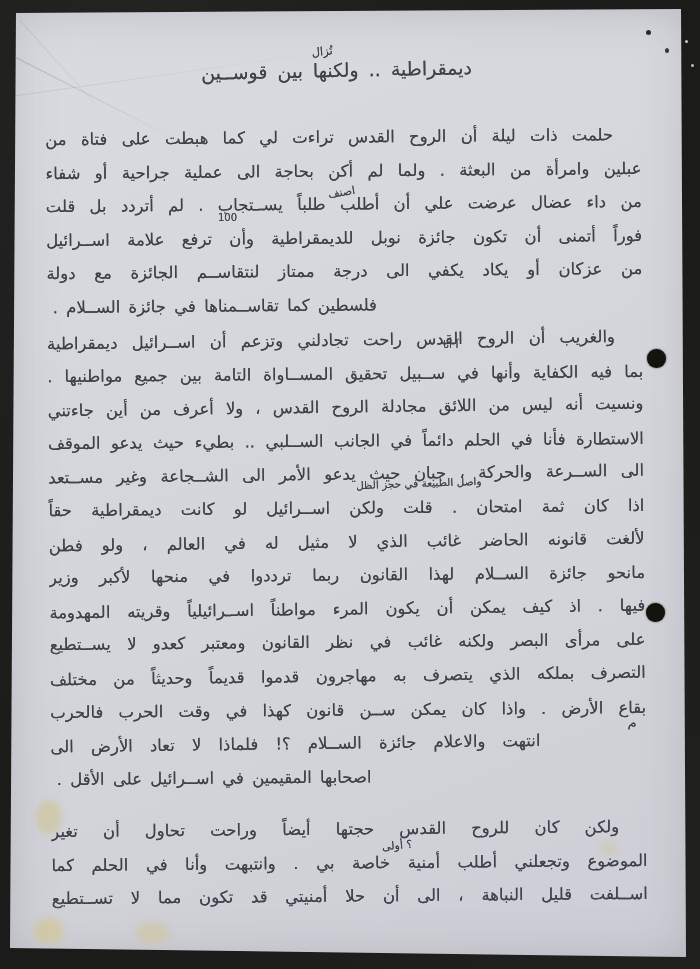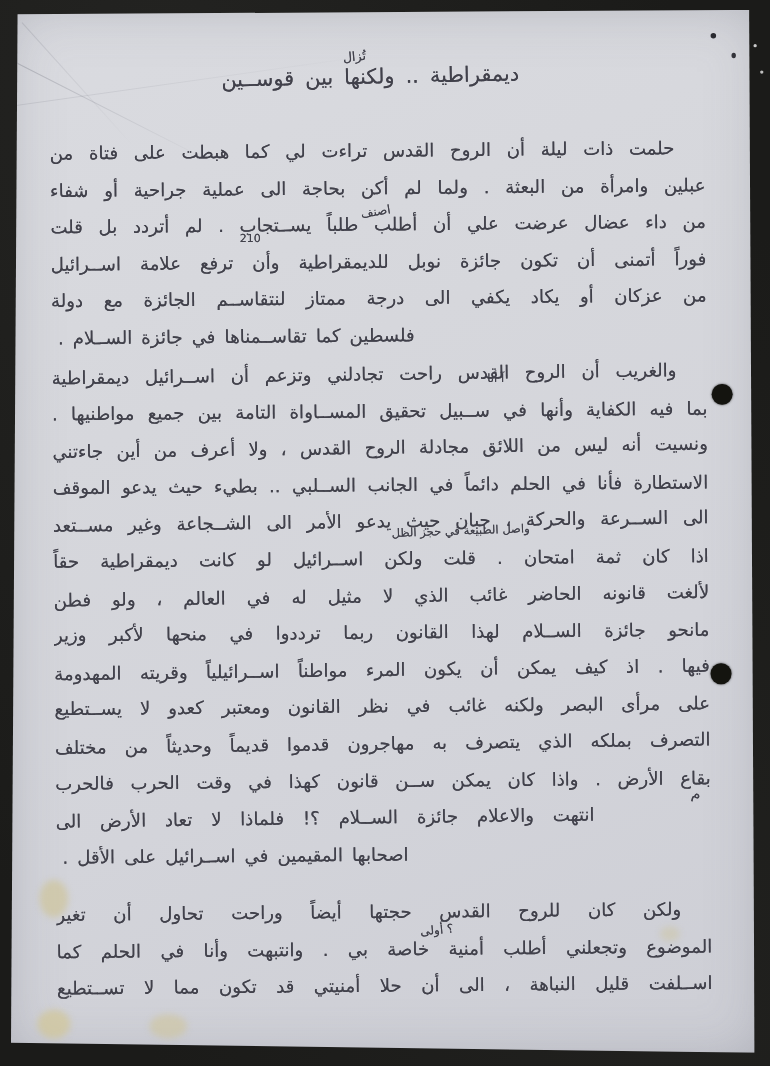--- a/index.html
+++ b/index.html
@@ -110,21 +110,21 @@
       </div>
 
       <div class="para p3">
         <div class="ln indent">ولكن كان للروح القدس حجتها أيضاً وراحت تحاول أن تغير</div>
         <div class="ln">الموضوع وتجعلني أطلب أمنية خاصة بي . وانتبهت وأنا في الحلم كما</div>
         <div class="ln">اســلفت قليل النباهة ، الى أن حلا أمنيتي قد تكون مما لا تســتطيع</div>
       </div>
 
     </div>
 
-    <span class="note n1 ink">210</span>
+    <span class="note n1 ink">100</span>
     <span class="note n2 ink">اصنف</span>
     <span class="note n3 ink">آ أنا</span>
     <span class="note n4 ink">واصل الطبيعة في حجز الظل</span>
     <span class="note n5 ink">؟ أولى</span>
     <span class="margin-mark ink">م</span>
 
     <div class="hole h1"></div>
     <div class="hole h2"></div>
     <div class="speck k1"></div>
     <div class="speck k2"></div>

